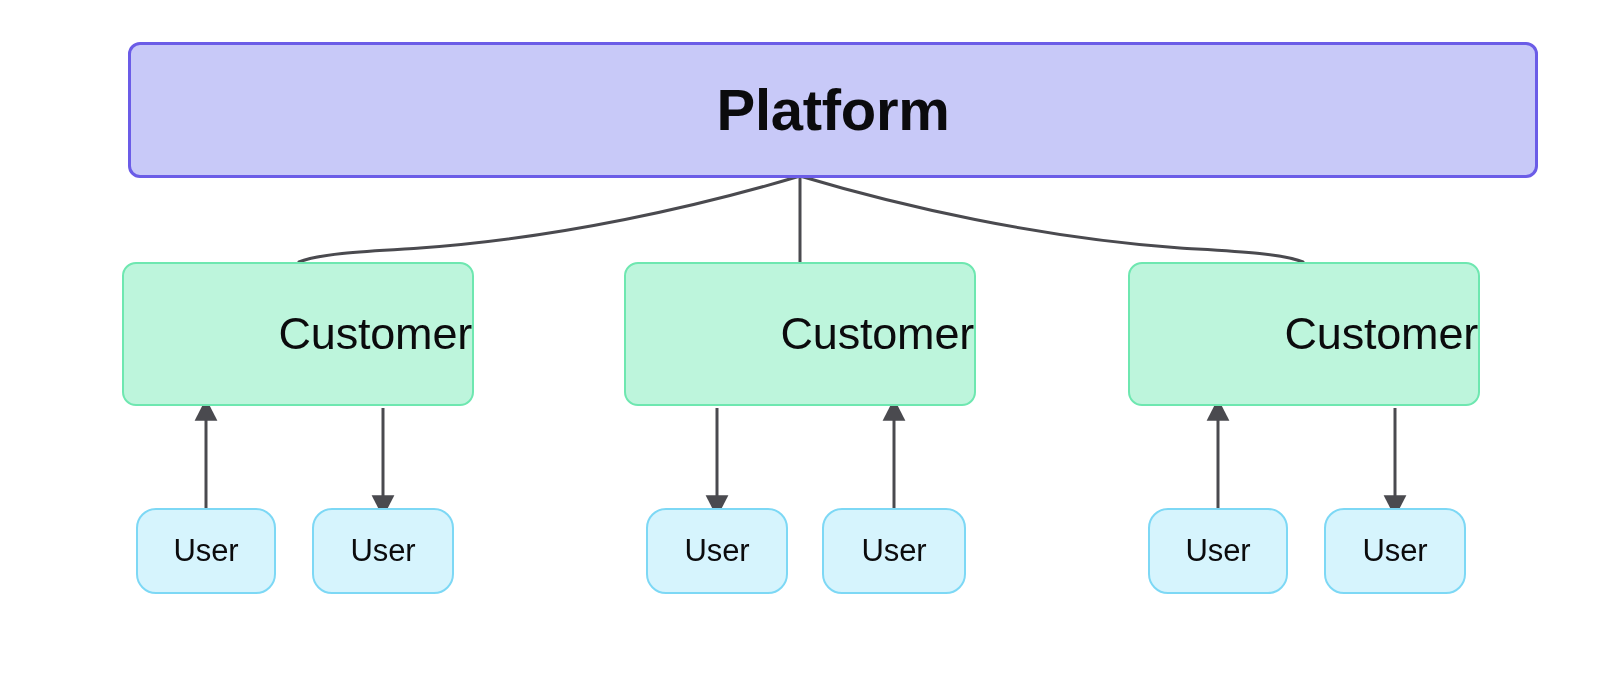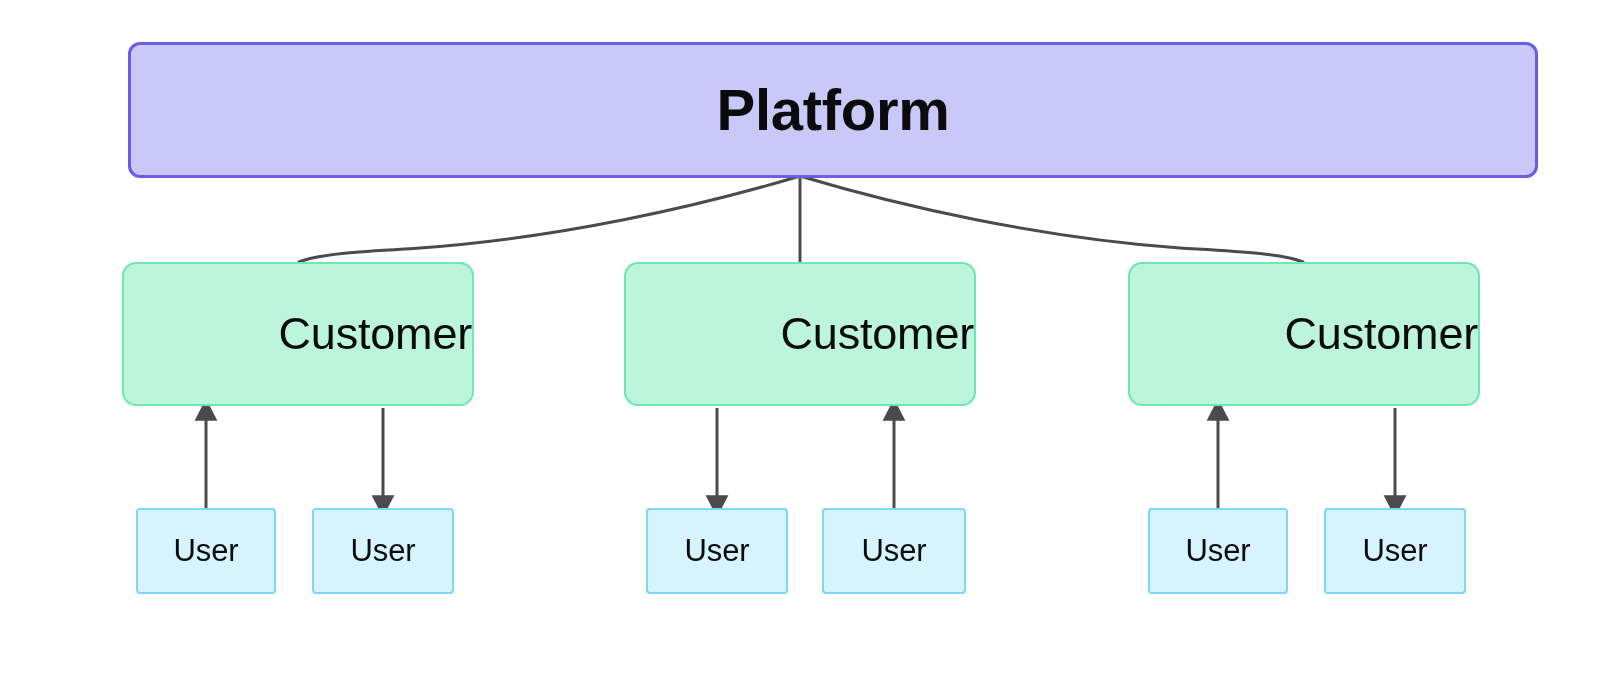--- a/index.html
+++ b/index.html
@@ -51,21 +51,21 @@
     border: 2px solid #6ee7b0;
     border-radius: 14px;
     font-size: 45px;
     font-weight: 400;
     letter-spacing: -0.2px;
     justify-content: flex-end;
   }
   .node-user {
     background: #d6f4fd;
     border: 2px solid #7dd8f5;
-    border-radius: 4px;
+    border-radius: 20px;
     font-size: 31px;
     font-weight: 400;
     letter-spacing: -0.1px;
     text-align: center;
   }
   .node-label {
     pointer-events: none;
     white-space: nowrap;
   }
 </style>

